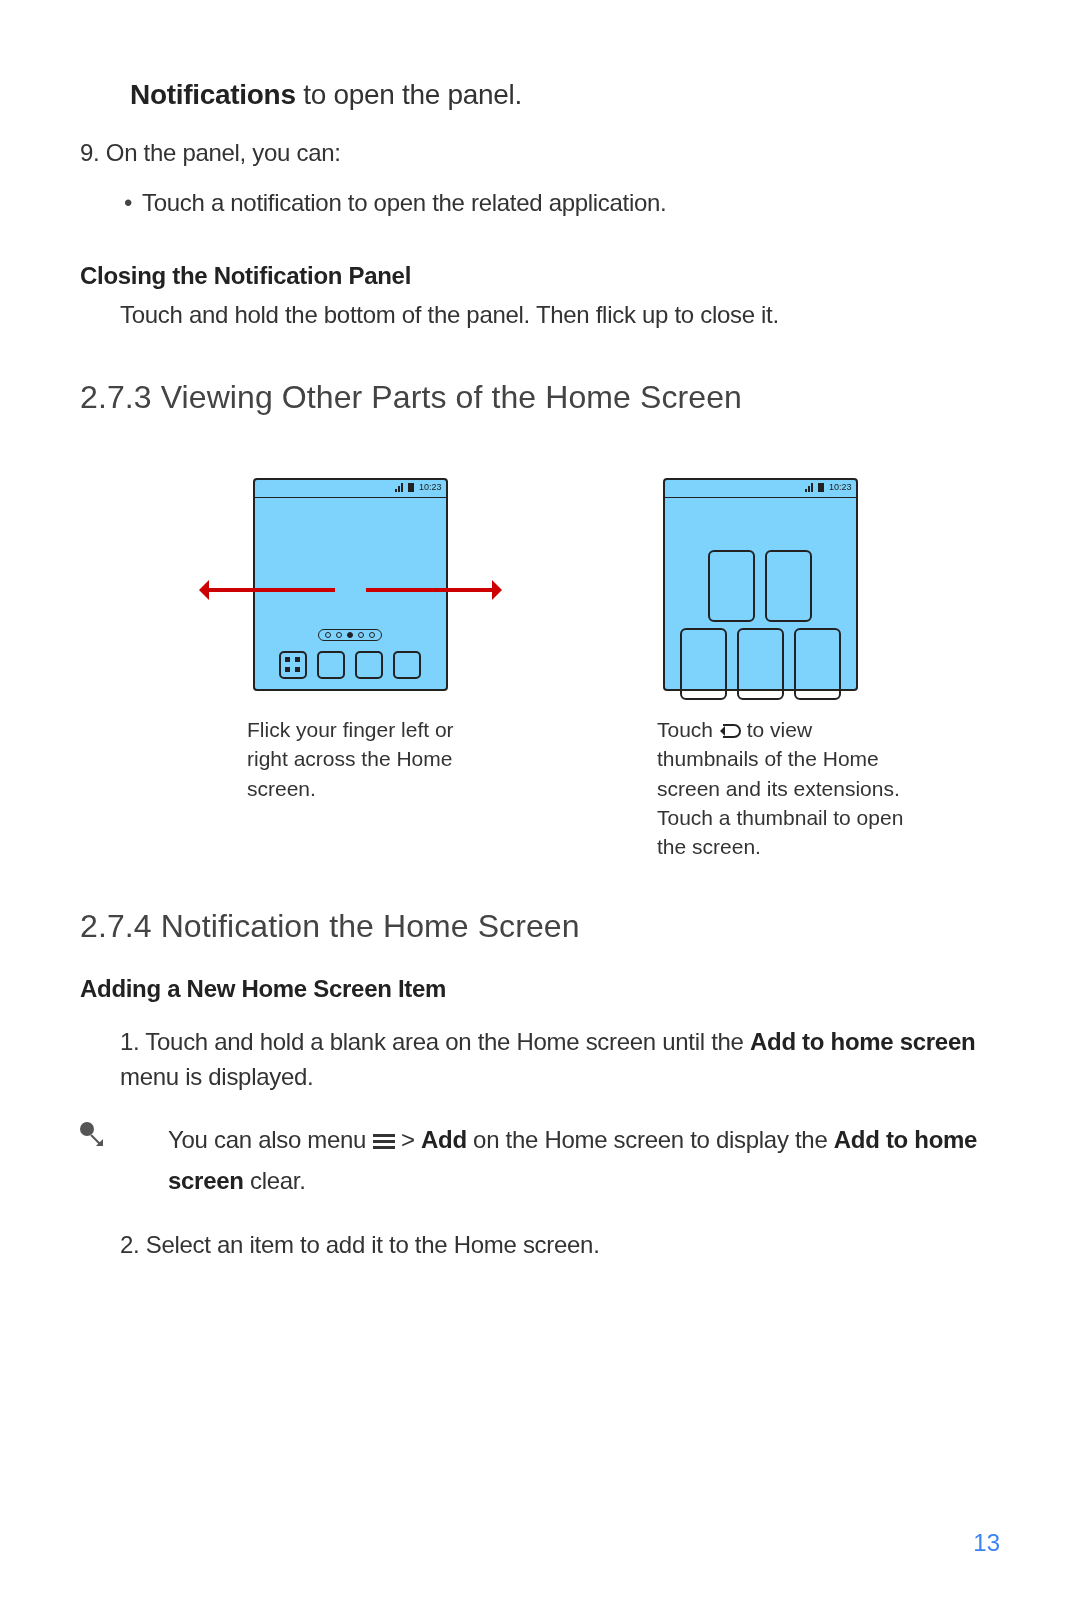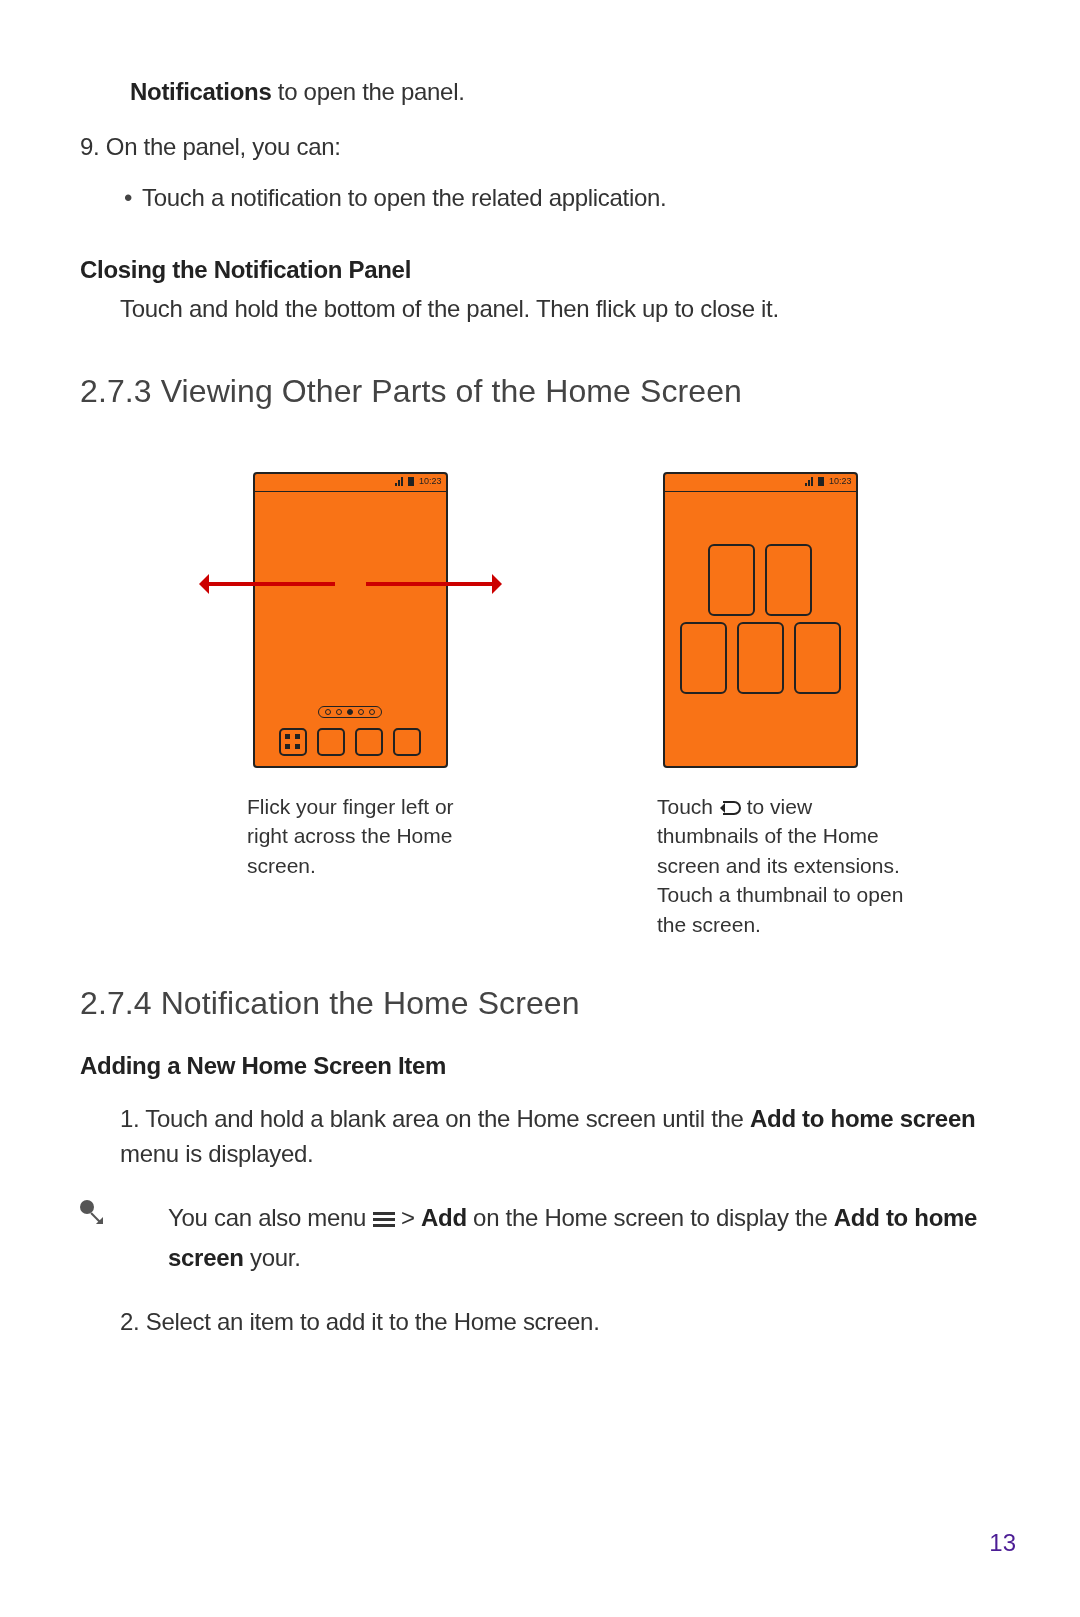--- a/index.html
+++ b/index.html
@@ -7,31 +7,31 @@
     width: 1080px;
     height: 1617px;
     background: #fff;
     font-family: Arial, Helvetica, sans-serif;
     color: #333;
     position: relative;
   }
   .page {
     padding: 75px 80px 40px 80px;
   }
-  .frag { font-size: 24px; line-height: 1.45; color: #333; margin-bottom: 20px; padding-left: 50px; letter-spacing: -0.3px; }
+  .frag { font-size: 28px; line-height: 1.45; color: #333; margin-bottom: 20px; padding-left: 50px; letter-spacing: -0.3px; }
   .step { font-size: 24px; line-height: 1.45; color: #333; margin-top: 14px; letter-spacing: -0.3px; }
   .bullets { margin-top: 10px; padding-left: 62px; }
   .bullets li { font-size: 24px; line-height: 1.9; color: #333; list-style: none; position: relative; letter-spacing: -0.3px; }
   .bullets li::before { content: "•"; position: absolute; left: -18px; top: 0; color: #444; }
   .sub-head { font-size: 24px; font-weight: bold; color: #222; margin-top: 36px; letter-spacing: -0.3px; }
   .body-text { font-size: 24px; line-height: 1.45; color: #333; margin-top: 8px; letter-spacing: -0.3px; margin-left: 40px; }
   .section-h { font-size: 32px; color: #444; margin-top: 46px; font-weight: normal; letter-spacing: 0.1px; }
   .figs { display: flex; gap: 110px; margin-top: 62px; padding-left: 120px; }
   .fig-col { width: 300px; }
-  .phone { width: 195px; height: 296px; border: 2px solid #222; border-radius: 4px; position: relative; background: #f97316; margin: 0 auto; }
+  .phone { width: 195px; height: 213px; border: 2px solid #222; border-radius: 4px; position: relative; background: #7dd3fc; margin: 0 auto; }
   .statusbar { height: 18px; border-bottom: 1px solid #222; font-size: 9px; text-align: right; padding: 2px 4px 0 0; color: #222; }
   .sig { display: inline-block; vertical-align: middle; }
   .bat { display:inline-block; width:6px; height:9px; background:#222; margin-left:1px; vertical-align: middle; }
   .dock { position: absolute; bottom: 10px; left: 0; right: 0; display: flex; justify-content: center; gap: 10px; }
   .dock .sq { width: 28px; height: 28px; border: 2px solid #222; border-radius: 5px; }
   .dock .sq.apps { position: relative; }
   .dock .sq.apps::before, .dock .sq.apps::after { content:""; position:absolute; background:#222; }
   .dock .sq.apps::before { width:5px; height:5px; left:4px; top:4px; box-shadow: 10px 0 #222, 0 10px #222, 10px 10px #222; }
   .pager { position: absolute; bottom: 48px; left: 50%; transform: translateX(-50%); border:1px solid #222; border-radius: 10px; padding: 2px 6px; display:flex; gap:5px; }
   .pager .dot { width:6px; height:6px; border:1px solid #222; border-radius:50%; }
@@ -52,21 +52,21 @@
   .back-icon::after { content:""; position:absolute; width:0; height:0; border:5px solid transparent; border-right-color:#222; left:-4px; top:2px; }
   .tip { display:flex; gap:18px; margin-top: 26px; align-items:flex-start; }
   .tip-icon { width:30px; height:30px; position:relative; flex-shrink:0; margin-top:2px; }
   .tip-icon .ball { width:14px; height:14px; background:#555; border-radius:50%; position:absolute; left:0; top:0; }
   .tip-icon .arr { position:absolute; left:6px; top:8px; width:20px; height:20px; }
   .tip-icon .arr::before { content:""; position:absolute; width:14px; height:2px; background:#555; transform:rotate(45deg); left:3px; top:9px; }
   .tip-icon .arr::after { content:""; position:absolute; width:0; height:0; border:5px solid transparent; border-left-color:#555; transform:rotate(45deg); right:-2px; bottom:-1px; }
   .tip .body-text { margin-top:0; line-height:1.7; }
   .menu-icon { display:inline-block; width:22px; vertical-align:middle; position:relative; }
   .menu-icon span { display:block; height:3px; background:#333; margin:3px 0; }
-  .page-no { position:absolute; bottom: 60px; right: 64px; font-size: 24px; color:#4c1d95; }
+  .page-no { position:absolute; bottom: 60px; right: 80px; font-size: 24px; color:#3b82f6; }
   b { font-weight: bold; color:#222; }
 </style>
 </head>
 <body>
 
 <div class="page">
 
   <p class="frag">
     <b>Notifications</b><span> to open the panel.</span>
   </p>
@@ -145,21 +145,21 @@
   <p class="body-text" style="margin-top:22px;">
     <span>1. Touch and hold a blank area on the Home screen until the </span><b>Add to home screen</b><span> menu is displayed.</span>
   </p>
 
   <div class="tip">
     <div class="tip-icon">
       <div class="ball"></div>
         <div class="arr"></div>
     </div>
     <p class="body-text">
-      <span>You can also menu  </span><span class="menu-icon"><span></span><span></span><span></span></span><span>  &gt;  </span><b>Add</b><span> on the Home screen to display the </span><b>Add to home screen</b><span> your.</span>
+      <span>You can also menu  </span><span class="menu-icon"><span></span><span></span><span></span></span><span>  &gt;  </span><b>Add</b><span> on the Home screen to display the </span><b>Add to home screen</b><span> clear.</span>
     </p>
   </div>
 
   <p class="body-text" style="margin-top:26px;">2. Select an item to add it to the Home screen.</p>
 
 </div>
 
 <div class="page-no">13</div>
 
 </body></html>

